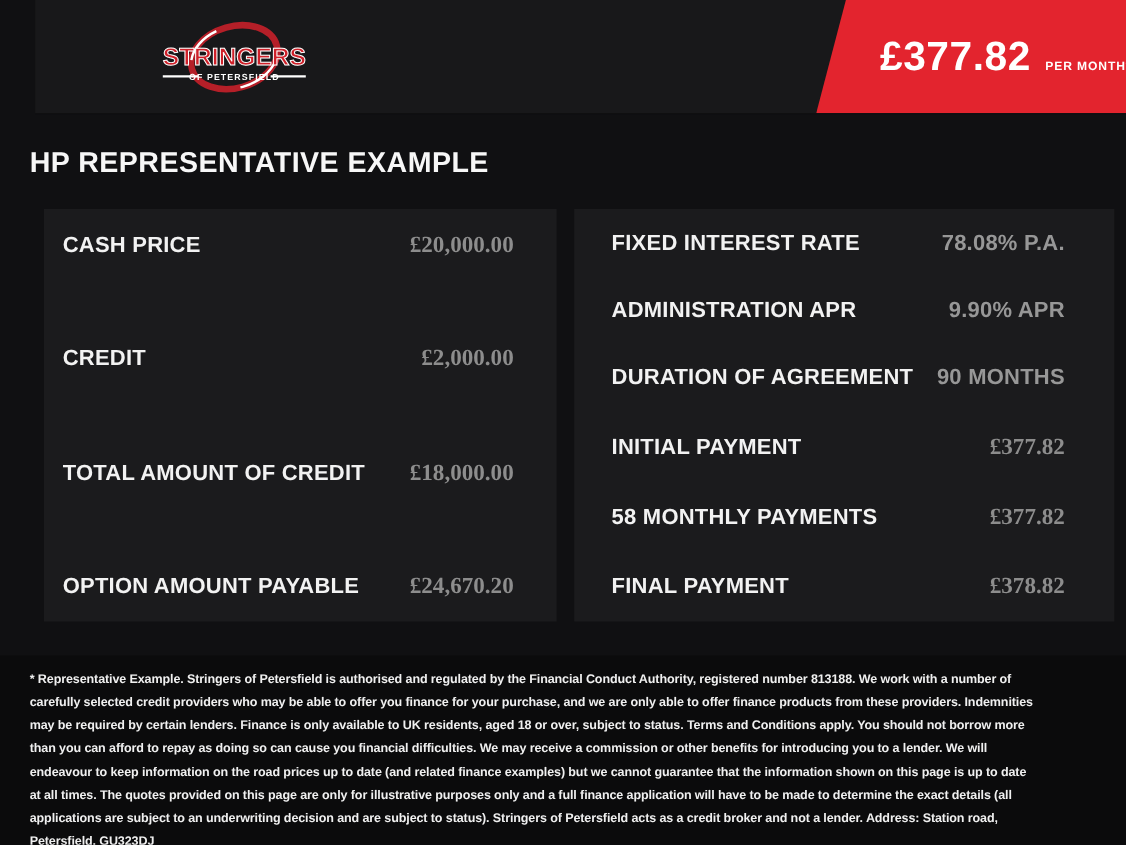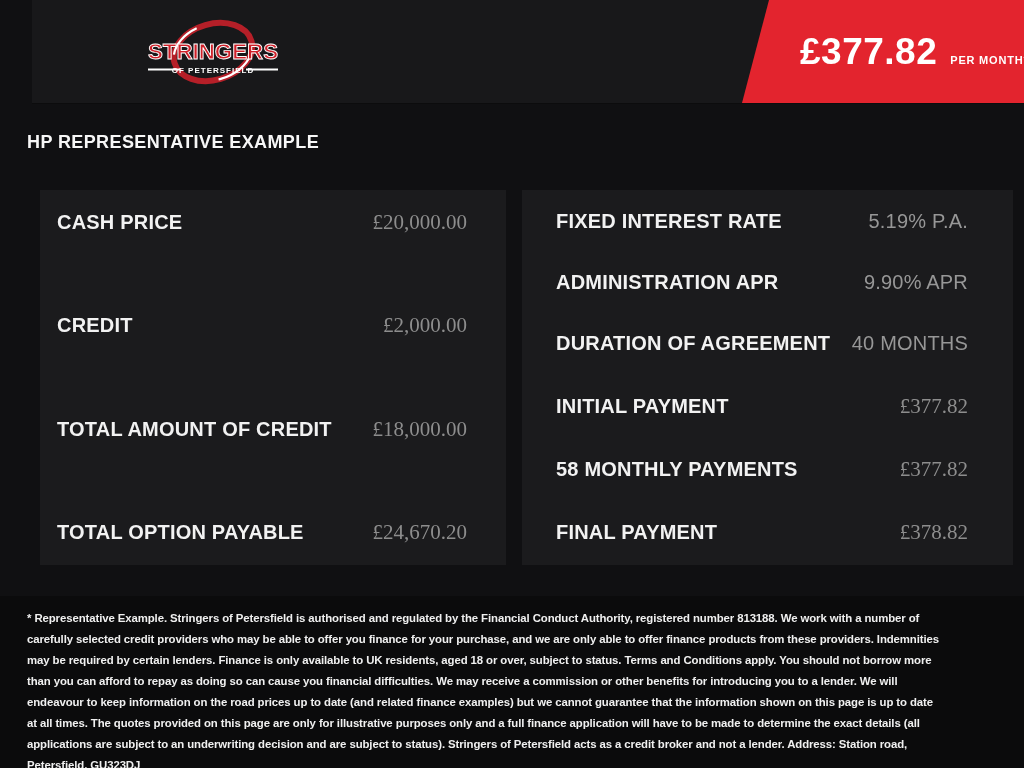--- a/index.html
+++ b/index.html
@@ -26,39 +26,39 @@
   }
   .price-banner .inner{
     margin-left:68px;display:flex;align-items:baseline;gap:13px;color:#fff;
   }
   .price-big{font-size:37px;font-weight:700;letter-spacing:.5px;}
   .price-suffix{font-size:11px;font-weight:700;letter-spacing:.8px;}
 
   
   .page-title{
     position:absolute;left:27px;top:132px;margin:0;
-    color:#f7f7f7;font-size:18px;font-weight:700;letter-spacing:.4px;
+    color:#f7f7f7;font-size:26px;font-weight:700;letter-spacing:.4px;
     font-stretch:condensed;
   }
 
   
   .panel{
     position:absolute;top:190px;height:375px;background:#1b1b1d;
     display:flex;flex-direction:column;justify-content:space-between;
     box-sizing:border-box;padding-top:20px;padding-bottom:20px;
   }
   .panel-left{left:40px;width:466px;padding-left:17px;padding-right:39px;}
   .panel-right{left:522px;width:491px;padding-left:34px;padding-right:45px;}
   .frow{display:flex;justify-content:space-between;align-items:baseline;}
   .flabel{
     color:#f2f2f2;font-size:20px;font-weight:700;letter-spacing:.2px;
     font-stretch:condensed;white-space:nowrap;
   }
   .fval{
-    color:#8d8d8d;font-size:21px;font-weight:400;white-space:nowrap;
+    color:#8d8d8d;font-size:21px;font-weight:700;white-space:nowrap;
     font-family:"Liberation Serif",serif;
   }
   .fval.sans{
     font-family:"Liberation Sans",sans-serif;font-size:20px;color:#979797;
     font-stretch:condensed;letter-spacing:.2px;
   }
 
   
   .footer{
     position:absolute;left:0;top:596px;width:1024px;height:172px;
@@ -106,37 +106,37 @@
     </div>
     <div class="frow">
       <span class="flabel">CREDIT</span>
       <span class="fval">£2,000.00</span>
     </div>
     <div class="frow">
       <span class="flabel">TOTAL AMOUNT OF CREDIT</span>
       <span class="fval">£18,000.00</span>
     </div>
     <div class="frow">
-      <span class="flabel">TOTAL OPTION PAYABLE</span>
+      <span class="flabel">OPTION AMOUNT PAYABLE</span>
       <span class="fval">£24,670.20</span>
     </div>
   </div>
 
   <div class="panel panel-right">
     <div class="frow">
       <span class="flabel">FIXED INTEREST RATE</span>
-      <span class="fval sans">5.19% P.A.</span>
+      <span class="fval sans">78.08% P.A.</span>
     </div>
     <div class="frow">
       <span class="flabel">ADMINISTRATION APR</span>
       <span class="fval sans">9.90% APR</span>
     </div>
     <div class="frow">
       <span class="flabel">DURATION OF AGREEMENT</span>
-      <span class="fval sans">40 MONTHS</span>
+      <span class="fval sans">90 MONTHS</span>
     </div>
     <div class="frow">
       <span class="flabel">INITIAL PAYMENT</span>
       <span class="fval">£377.82</span>
     </div>
     <div class="frow">
       <span class="flabel">58 MONTHLY PAYMENTS</span>
       <span class="fval">£377.82</span>
     </div>
     <div class="frow">

